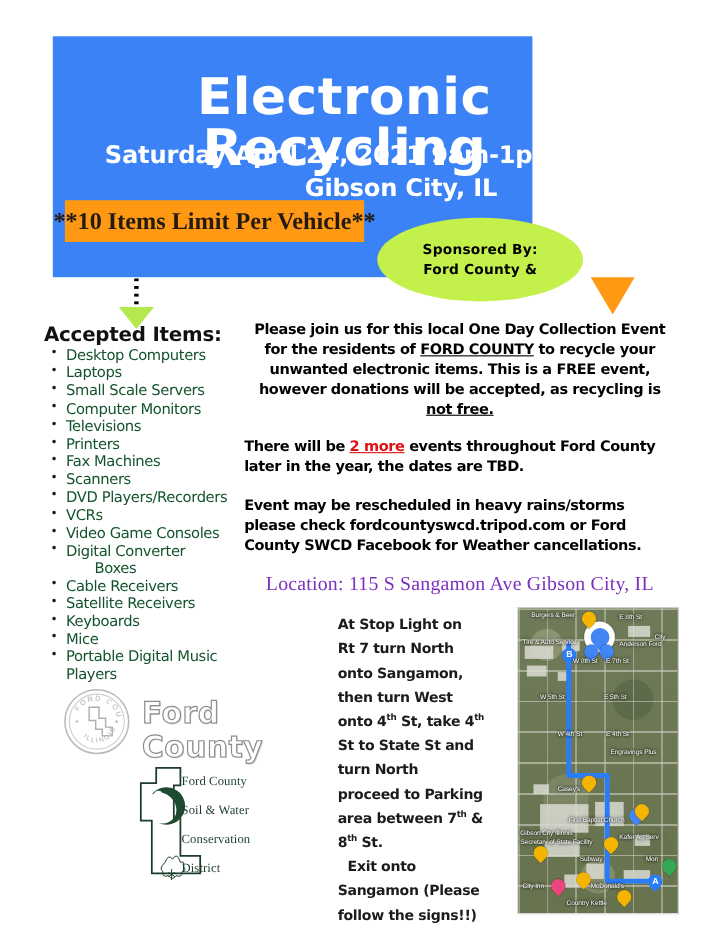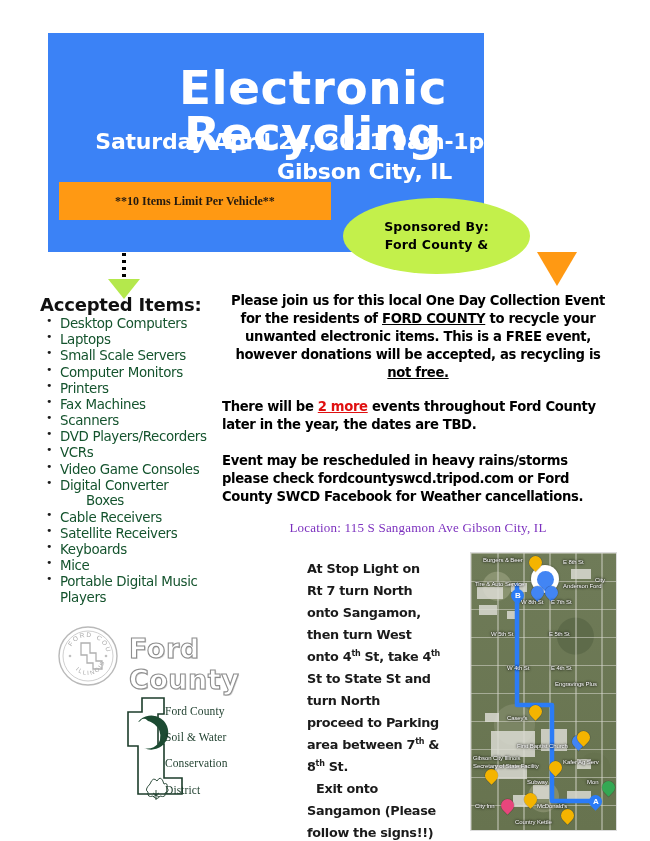--- a/index.html
+++ b/index.html
@@ -76,21 +76,21 @@
     width: 272px;
     height: 38px;
     background: #FF9913;
     display: flex;
     align-items: center;
     justify-content: center;
   }
   .limit-box span {
     font-family: "Liberation Serif", serif;
     font-weight: 700;
-    font-size: 12px;
+    font-size: 22px;
     color: #231a11;
     white-space: nowrap;
   }
 
   
   .sponsor-ellipse {
     position: absolute;
     left: 343px;
     top: 198px;
     width: 187px;
@@ -223,21 +223,21 @@
   .para.p3 { margin-top: 18px; }
   .para u { text-decoration: underline; }
   .para .redhi {
     color: #E01010;
     text-decoration: underline;
   }
   .location-line {
     margin-top: 14px;
     text-align: center;
     font-family: "Liberation Serif", serif;
-    font-size: 13px;
+    font-size: 18px;
     color: #7B2FBE;
     letter-spacing: 0.2px;
   }
 
   
   .directions {
     position: absolute;
     left: 307px;
     top: 558px;
     width: 148px;
@@ -439,20 +439,21 @@
   <div class="head"></div>
 </div>
 
 <div class="accepted-block">
   <div class="accepted-title">Accepted Items:</div>
   <ul class="items">
     <li>Desktop Computers</li>
     <li>Laptops</li>
     <li>Small Scale Servers</li>
     <li>Computer Monitors</li>
+    <li>Televisions</li>
     <li>Printers</li>
     <li>Fax Machines</li>
     <li>Scanners</li>
     <li>DVD Players/Recorders</li>
     <li>VCRs</li>
     <li>Video Game Consoles</li>
     <li>
       <span>Digital Converter</span>
       <span class="cont">Boxes</span>
     </li>

